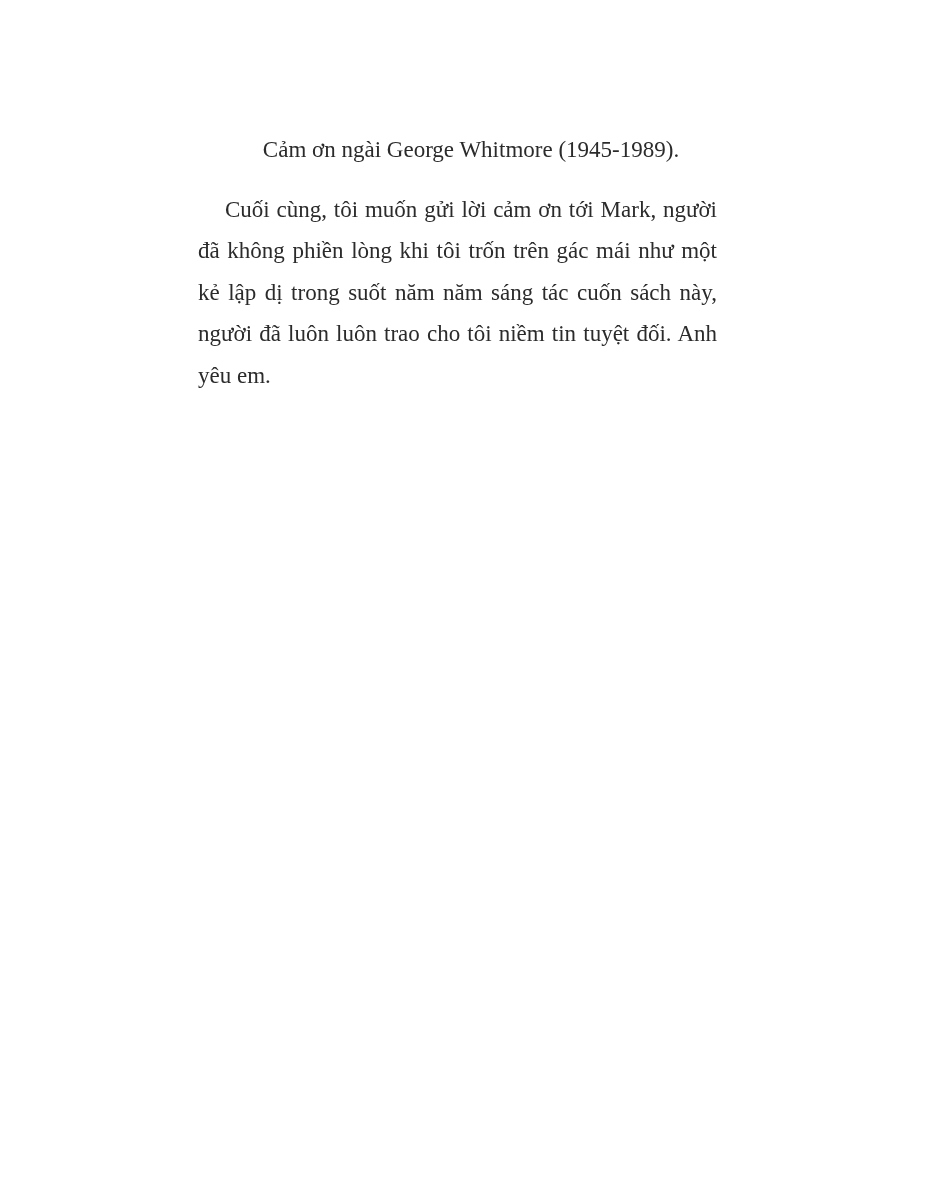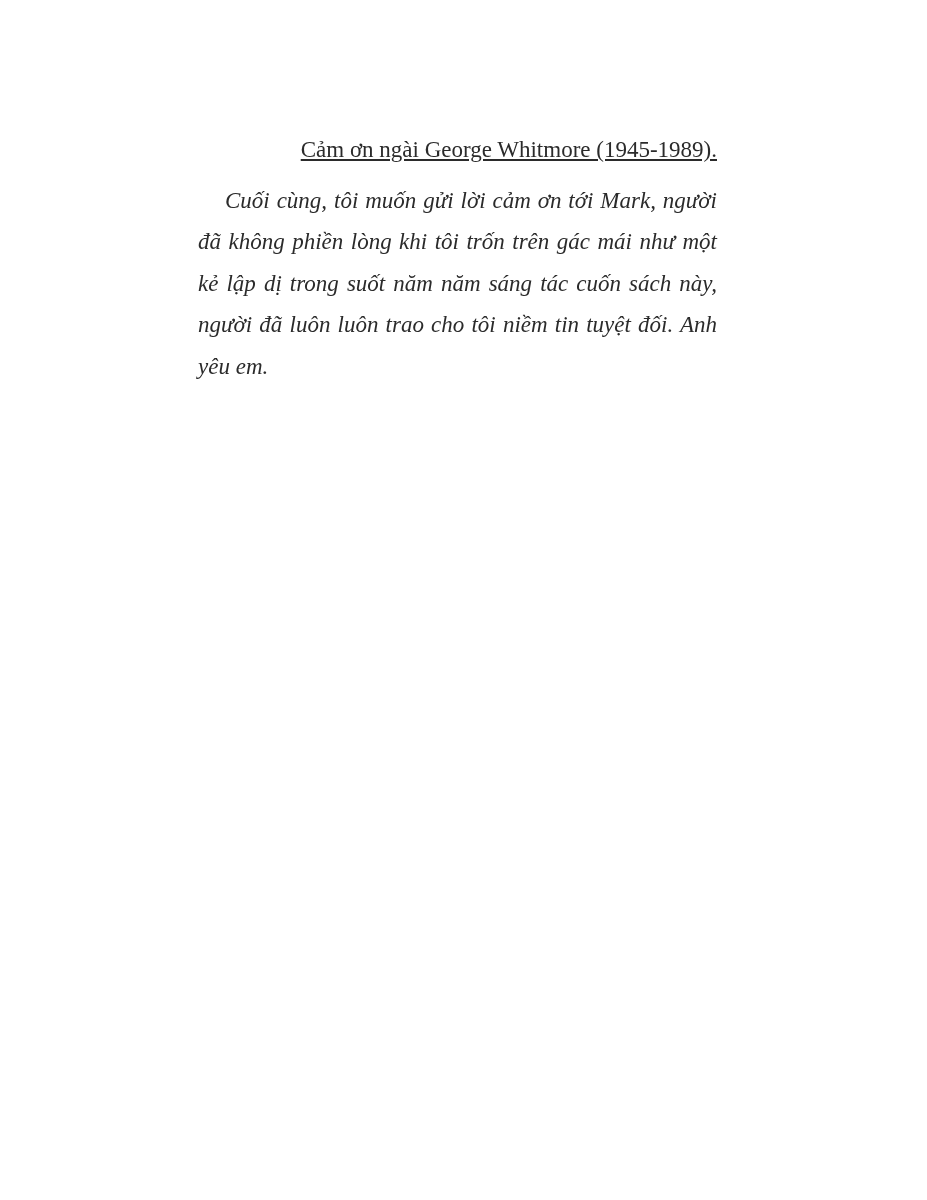--- a/index.html
+++ b/index.html
@@ -30,28 +30,26 @@
       text-align: justify;
       text-justify: inter-word;
     }
 
     .text-block p {
       margin: 0;
       text-indent: 27px;
     }
 
     .text-block p + p {
-      margin-top: 9px;
-      font-style: italic;
+      margin-top: 18px;
     }
 
     
     .text-block p.single-line {
-      text-align: right;
-      text-decoration: underline;
+      text-align: center;
     }
   </style>
 </head>
 <body>
 
 <div class="book-page">
   <div class="text-block">
     <p class="single-line">Cảm ơn ngài George Whitmore (1945-1989).</p>
     <p>Cuối cùng, tôi muốn gửi lời cảm ơn tới Mark, người đã không phiền lòng khi tôi trốn trên gác mái như một kẻ lập dị trong suốt năm năm sáng tác cuốn sách này, người đã luôn luôn trao cho tôi niềm tin tuyệt đối. Anh yêu em.</p>
   </div>

